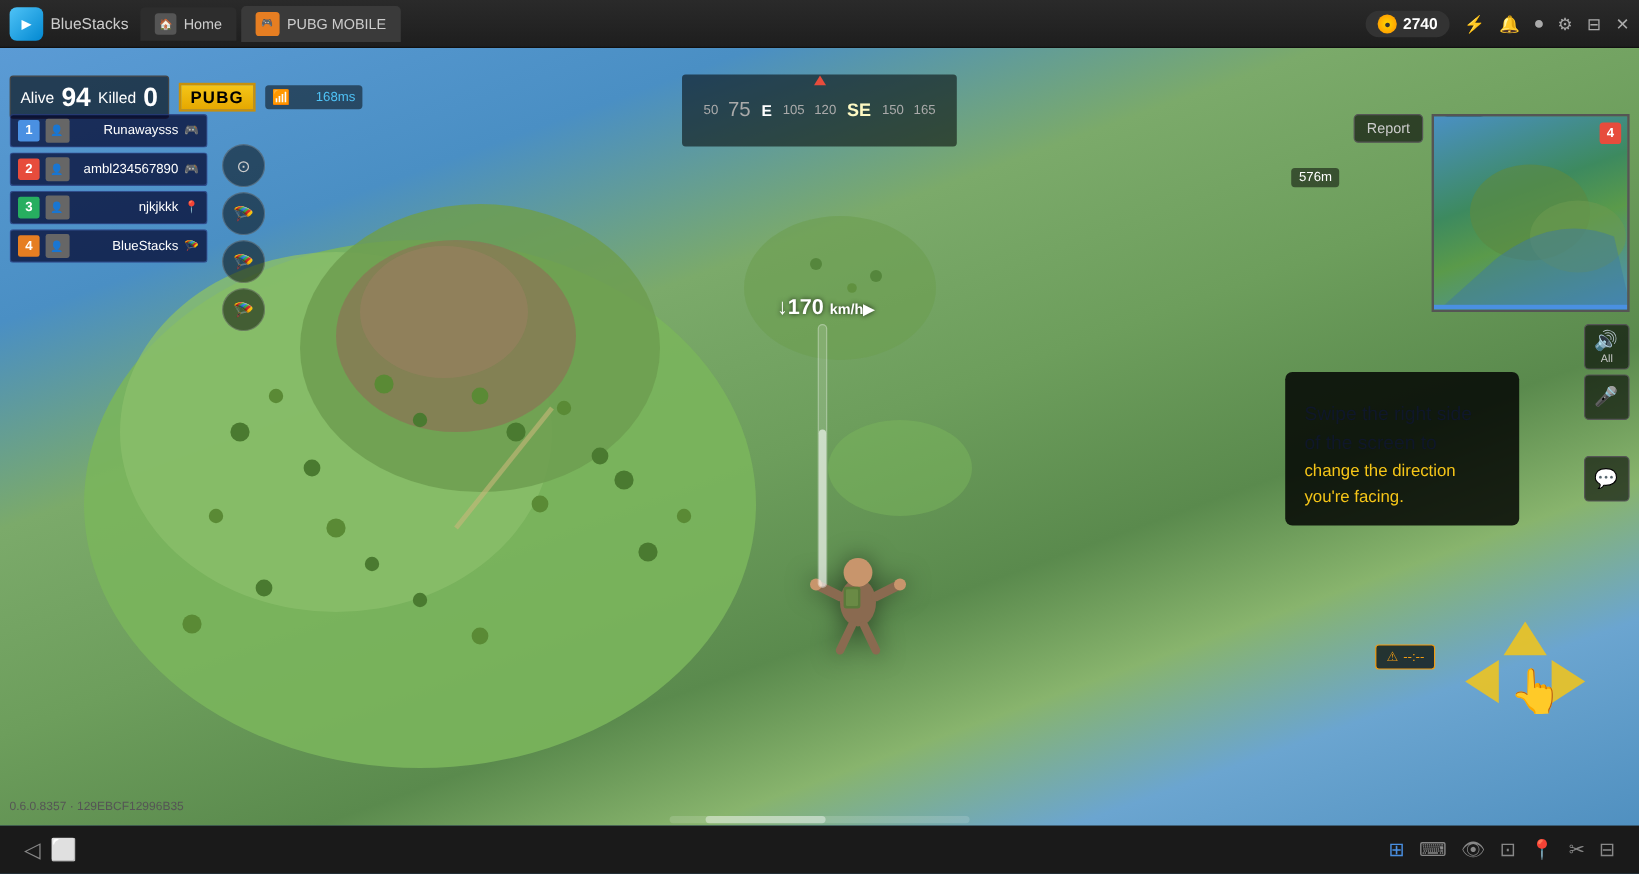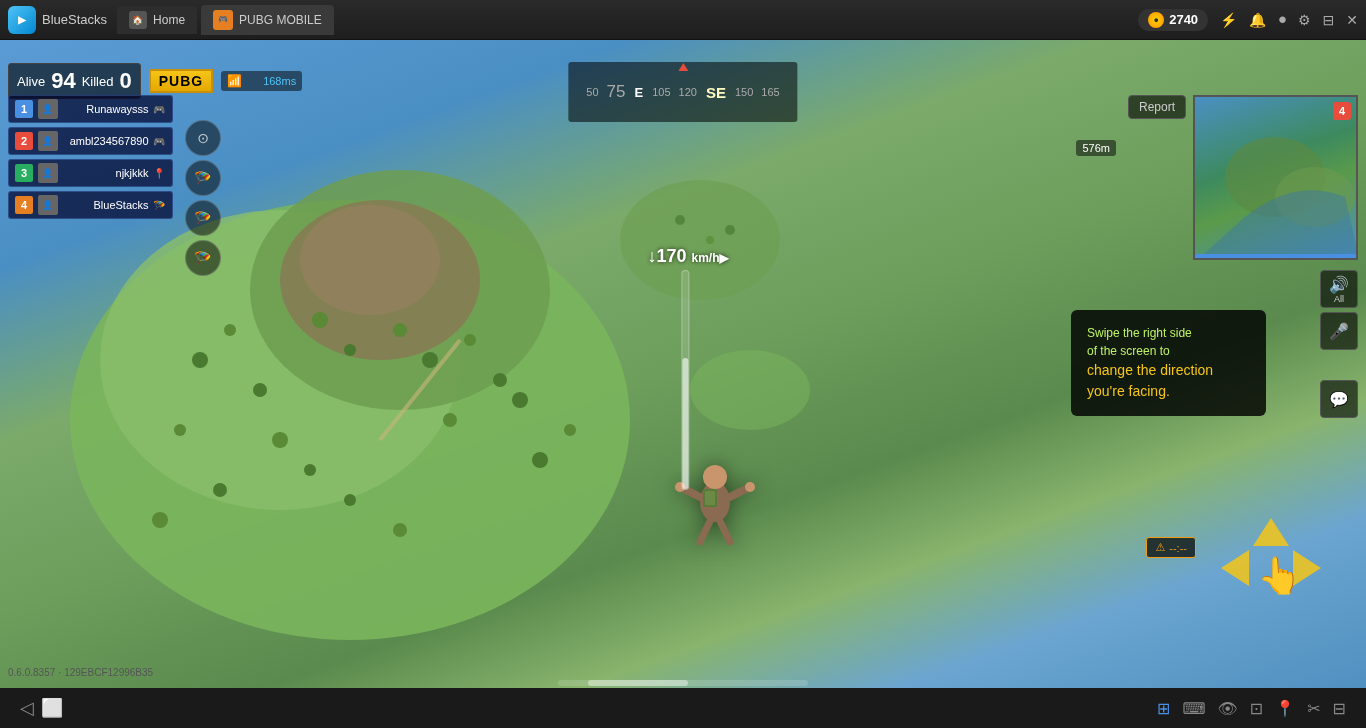--- a/index.html
+++ b/index.html
@@ -293,21 +293,21 @@
     
     .tooltip-box {
       position: absolute;
       top: 270px; right: 100px;
       width: 195px;
       background: rgba(0,0,0,0.82);
       border-radius: 6px;
       padding: 14px 16px;
       z-index: 15;
     }
-    .tooltip-text { color: #bef264; font-size: 12px; line-height: 1.5; }
+    .tooltip-text { color: #0f172a; font-size: 16px; line-height: 1.5; margin-top: 10px; }
     .tooltip-highlight { color: #f5c518; font-size: 14px; line-height: 1.5; }
     .arrow-container {
       position: relative;
       width: 100px; height: 100px;
     }
     .arrow-up, .arrow-down, .arrow-left, .arrow-right {
       position: absolute;
       width: 0; height: 0;
     }
     .arrow-up {

